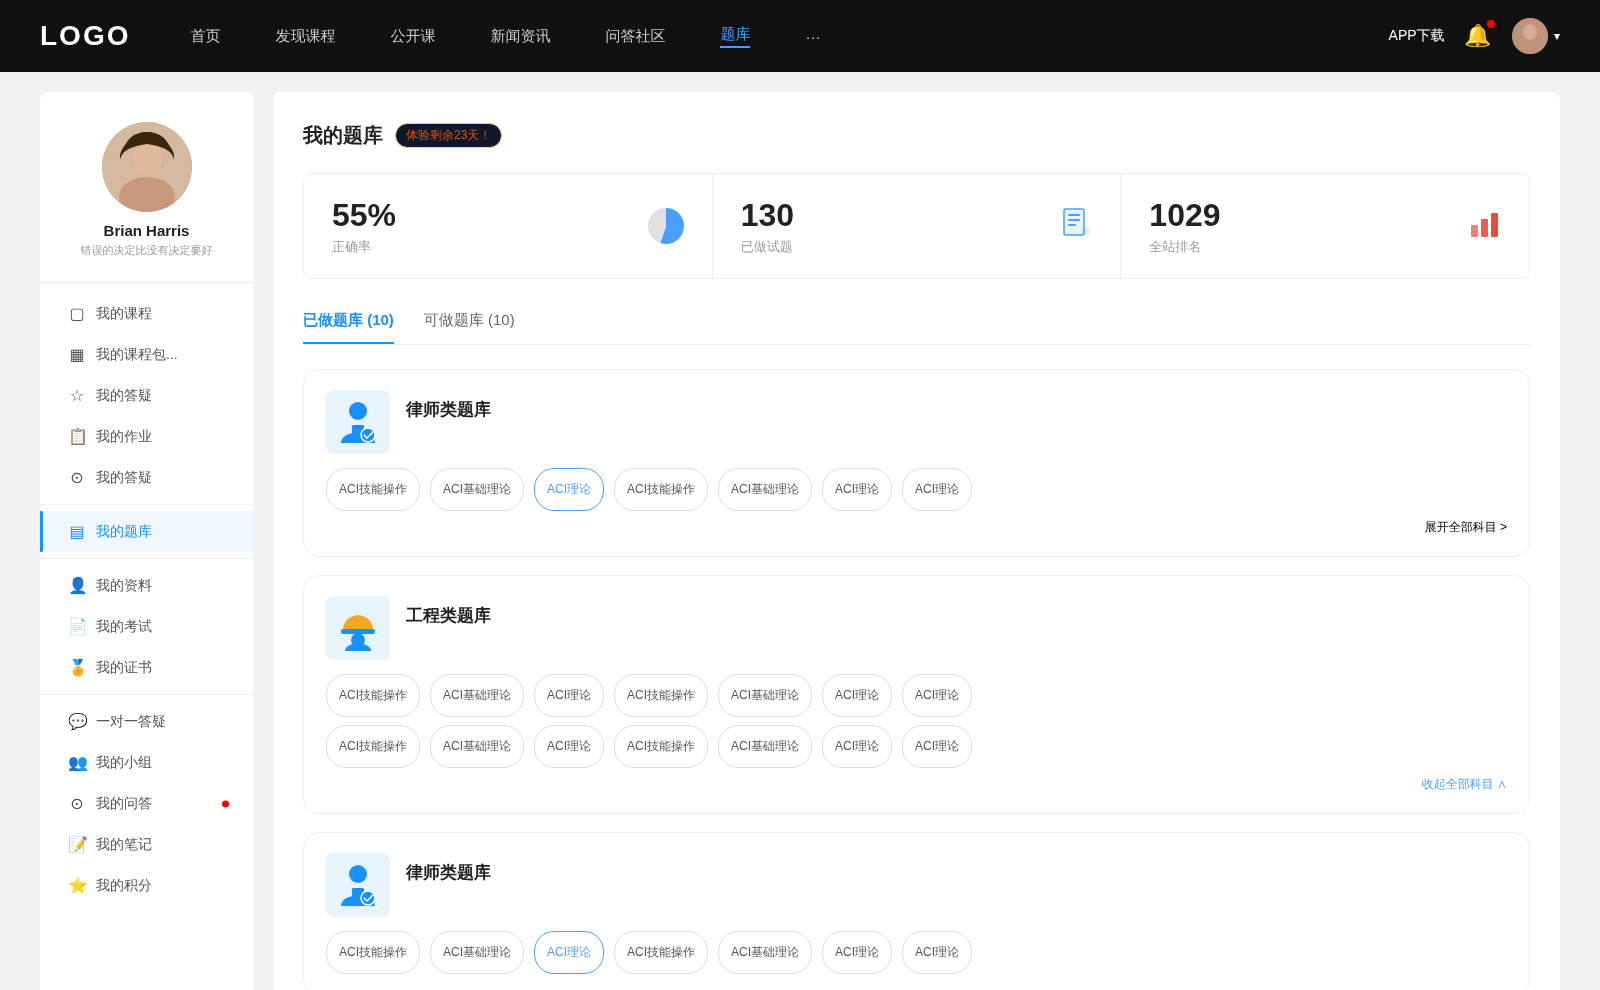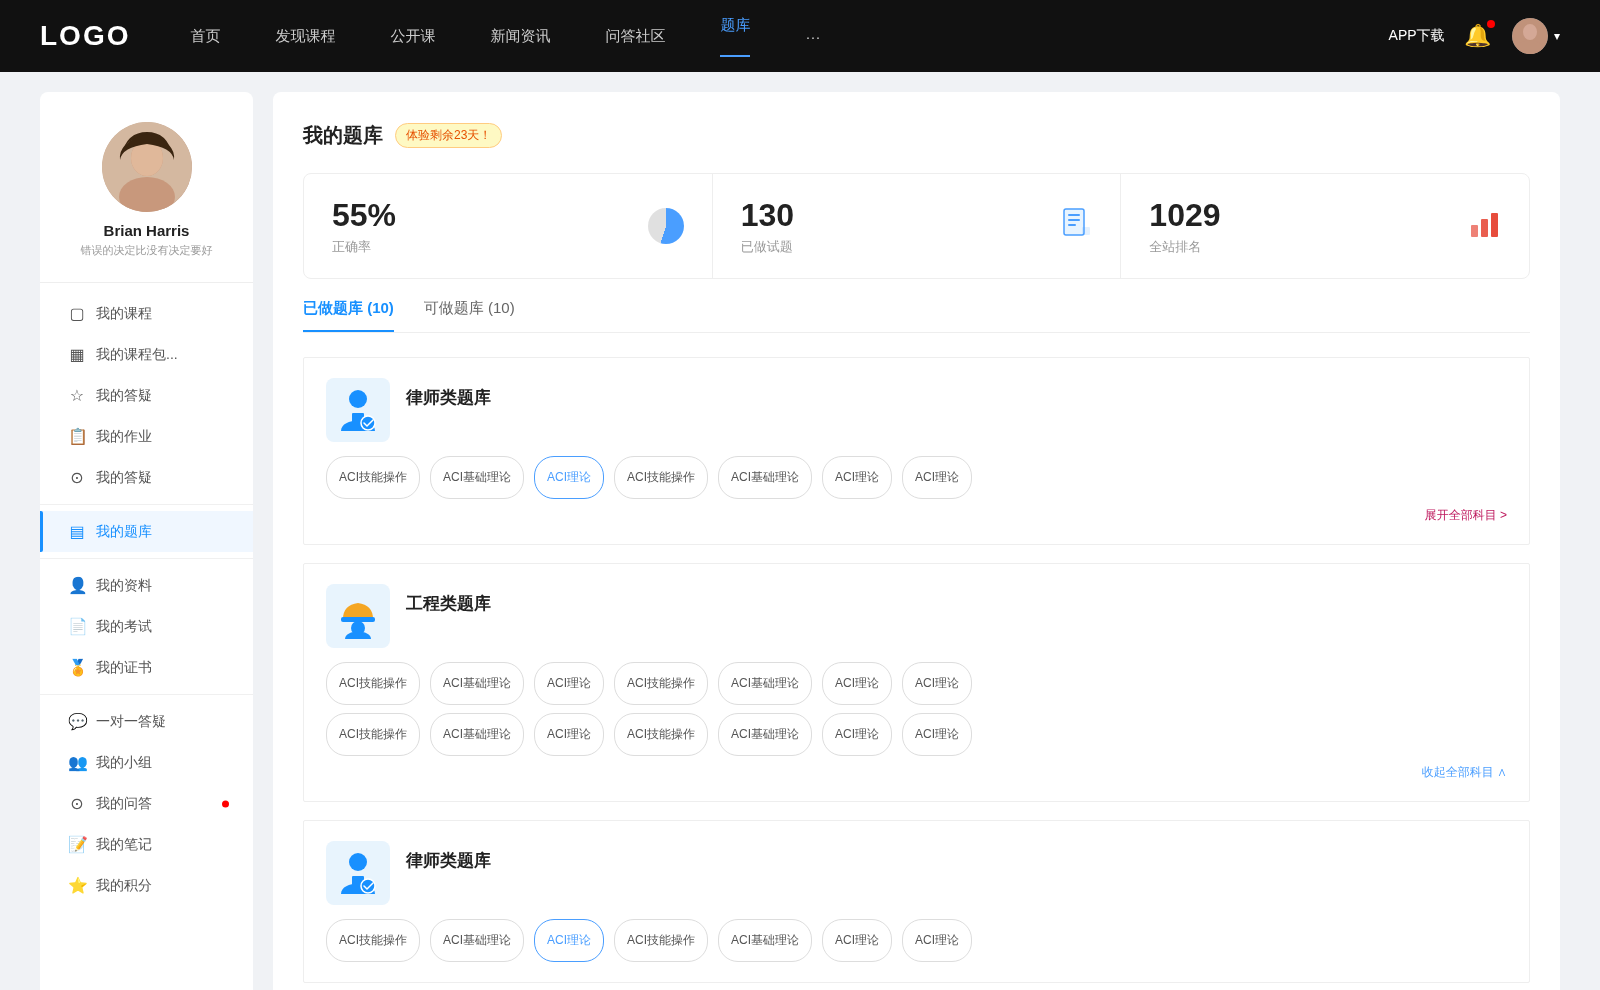--- a/index.html
+++ b/index.html
@@ -29,21 +29,21 @@
     }
     .nav-link {
       color: #ccc;
       font-size: 15px;
       cursor: pointer;
       white-space: nowrap;
     }
     .nav-link.active {
       color: #4a9eff;
       border-bottom: 2px solid #4a9eff;
-      padding-bottom: 20px;
+      padding-bottom: 2px;
       text-align: center;
     }
     .nav-right {
       display: flex;
       align-items: center;
       gap: 20px;
     }
     .nav-app-download { color: #fff; font-size: 14px; cursor: pointer; }
     .nav-bell {
       position: relative;
@@ -161,33 +161,33 @@
       align-items: center;
       gap: 12px;
       margin-bottom: 24px;
     }
     .main-title {
       font-size: 20px;
       font-weight: 700;
       color: #222;
     }
     .trial-badge {
-      background: #fef9c3;
+      background: #0f172a;
       border: 1px solid #ffcc80;
       color: #e65100;
       font-size: 12px;
       padding: 3px 10px;
       border-radius: 20px;
     }
 
     
     .stats-row {
       display: flex;
       gap: 0;
-      margin-bottom: 20px;
+      margin-bottom: 32px;
       border: 1px solid #eee;
       border-radius: 8px;
       overflow: hidden;
     }
     .stat-card {
       flex: 1;
       display: flex;
       align-items: center;
       gap: 14px;
       padding: 22px 28px;
@@ -237,21 +237,21 @@
     }
     .tab.active {
       color: #1890ff;
       border-bottom: 2px solid #1890ff;
       font-weight: 600;
     }
 
     
     .qbank-card {
       border: 1px solid #eee;
-      border-radius: 2px;
+      border-radius: 16px;
       padding: 20px 22px;
       margin-bottom: 18px;
     }
     .qbank-header {
       display: flex;
       align-items: flex-start;
       gap: 16px;
       margin-bottom: 14px;
     }
     .qbank-icon-wrap {
@@ -282,21 +282,21 @@
       cursor: pointer;
       white-space: nowrap;
     }
     .tag.active-tag {
       border-color: #4a9eff;
       color: #4a9eff;
       background: #fff;
     }
     .expand-link {
       text-align: right;
-      color: #be185d;
+      color: #000000;
       font-size: 12px;
       margin-top: 8px;
       cursor: pointer;
     }
     .collapse-link {
       text-align: right;
       color: #4a9eff;
       font-size: 12px;
       margin-top: 8px;
       cursor: pointer;

